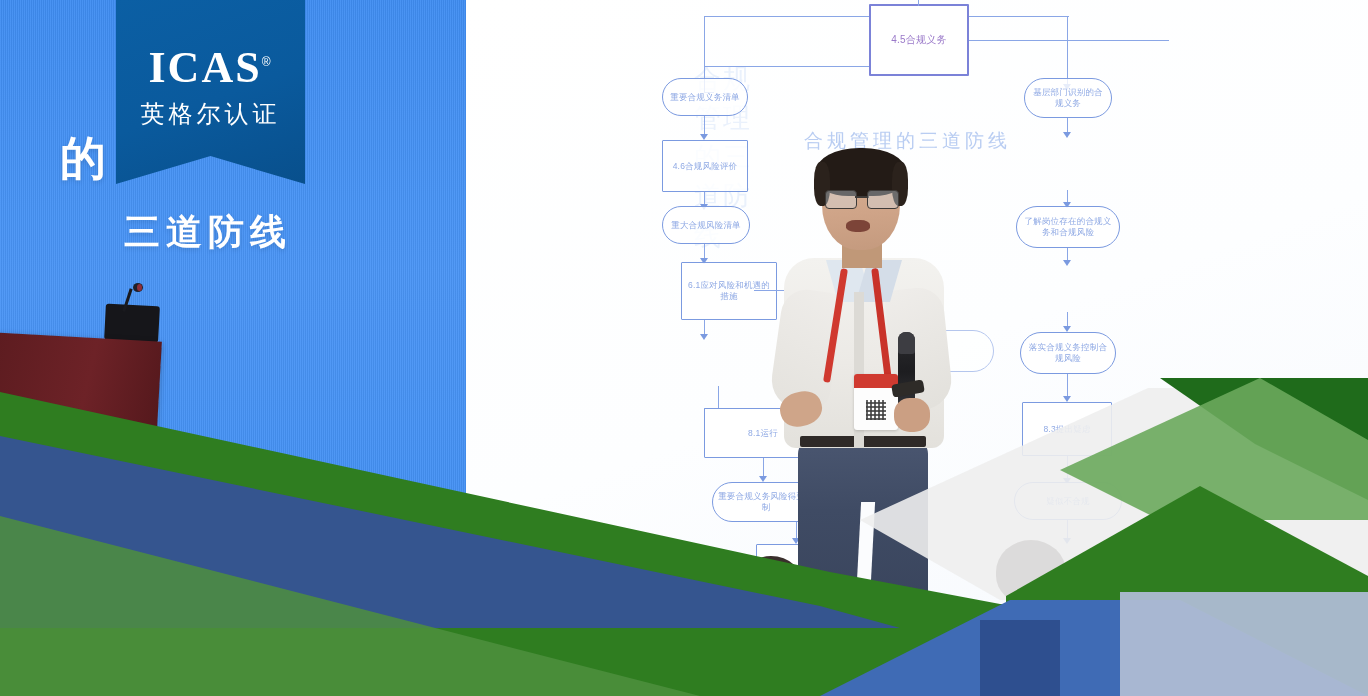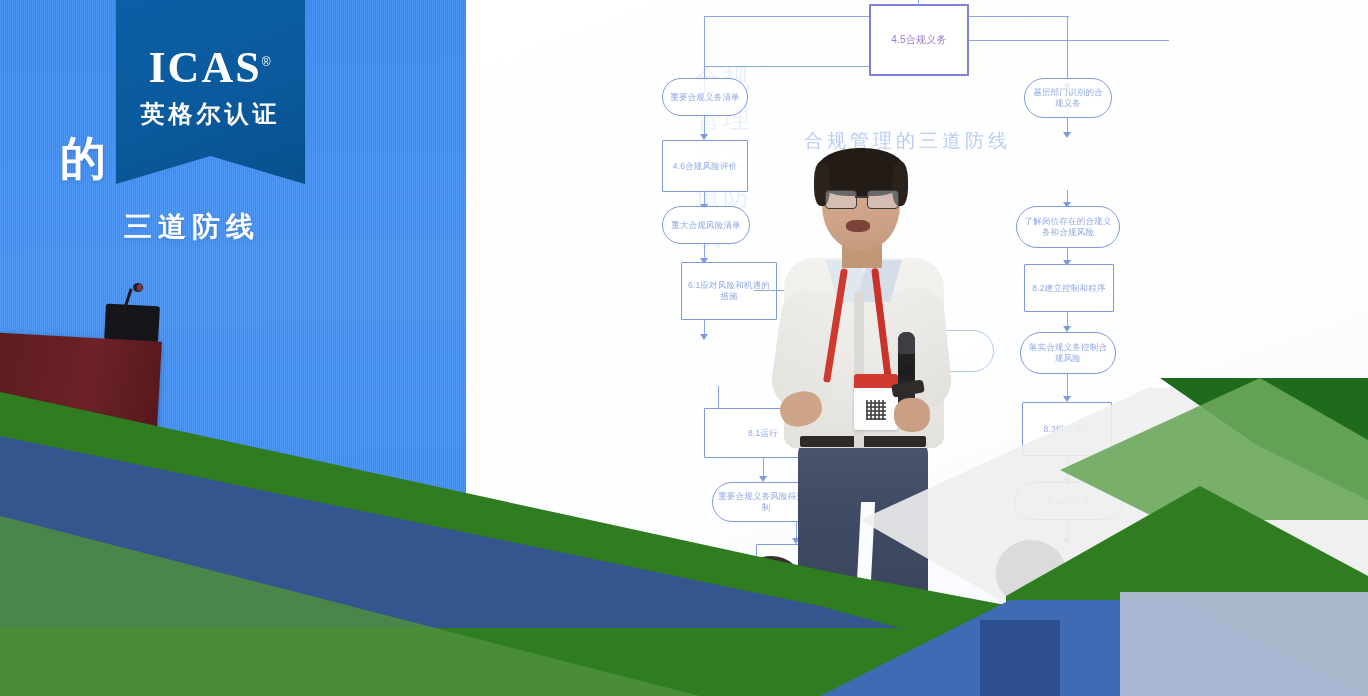--- a/index.html
+++ b/index.html
@@ -117,26 +117,26 @@
   .logo-panel{position:absolute;left:116px;top:0;width:189px;height:200px;
      background:linear-gradient(160deg,#0b5fa4 0%,#0a5a9d 50%,#084e8a 100%);
      clip-path:polygon(0 0,100% 0,100% 92%,50% 78%,0 92%);
      box-shadow:0 6px 14px rgba(0,0,0,.25);}
   .logo-mark{position:absolute;left:0;right:0;top:46px;text-align:center;color:#fff;
      font-family:"Liberation Serif","DejaVu Serif",serif;font-weight:700;font-size:44px;
      letter-spacing:2px;line-height:1;}
   .logo-r{font-size:12px;vertical-align:super;font-family:"Liberation Sans",sans-serif;
      font-weight:400;}
   .logo-cn{position:absolute;left:0;right:0;top:98px;text-align:center;color:#fff;
-     font-size:24px;letter-spacing:4px;font-weight:700;}
+     font-size:24px;letter-spacing:4px;font-weight:400;}
 
   
   .wall-head{position:absolute;left:60px;top:128px;font-size:46px;color:#fff;font-weight:700;
      letter-spacing:6px;white-space:nowrap;text-shadow:0 2px 5px rgba(0,0,0,.12);}
-  .wall-sub{position:absolute;left:124px;top:208px;font-size:28px;color:#fff;font-weight:700;
+  .wall-sub{position:absolute;left:124px;top:208px;font-size:36px;color:#fff;font-weight:700;
      letter-spacing:6px;white-space:nowrap;text-shadow:0 2px 5px rgba(0,0,0,.12);}
 
   
   .ov{position:absolute;left:0;top:0;width:1368px;height:696px;pointer-events:none;}
 </style>
 </head>
 <body>
 
 <div id="stage">
 
@@ -199,21 +199,20 @@
     <div class="ln lnv" style="left:601px;top:118px;height:18px;"></div>
     <div class="arrow" style="left:597px;top:132px;"></div>
 
     <div class="ln lnv" style="left:601px;top:190px;height:16px;"></div>
     <div class="arrow" style="left:597px;top:202px;"></div>
 
     <div class="node round" style="left:550px;top:206px;width:104px;height:42px;text-align:center;">了解岗位存在的合规义务和合规风险</div>
     <div class="ln lnv" style="left:601px;top:248px;height:16px;"></div>
     <div class="arrow" style="left:597px;top:260px;"></div>
 
-    <div class="node rect" style="left:558px;top:264px;width:90px;height:48px;">8.2建立控制和程序</div>
     <div class="ln lnv" style="left:601px;top:312px;height:18px;"></div>
     <div class="arrow" style="left:597px;top:326px;"></div>
 
     <div class="node round" style="left:554px;top:332px;width:96px;height:42px;">落实合规义务控制合规风险</div>
     <div class="ln lnv" style="left:601px;top:374px;height:26px;"></div>
     <div class="arrow" style="left:597px;top:396px;"></div>
 
     <div class="node rect" style="left:556px;top:402px;width:90px;height:54px;">8.3提出疑虑</div>
     <div class="ln lnv" style="left:601px;top:456px;height:26px;"></div>
     <div class="arrow" style="left:597px;top:478px;"></div>

